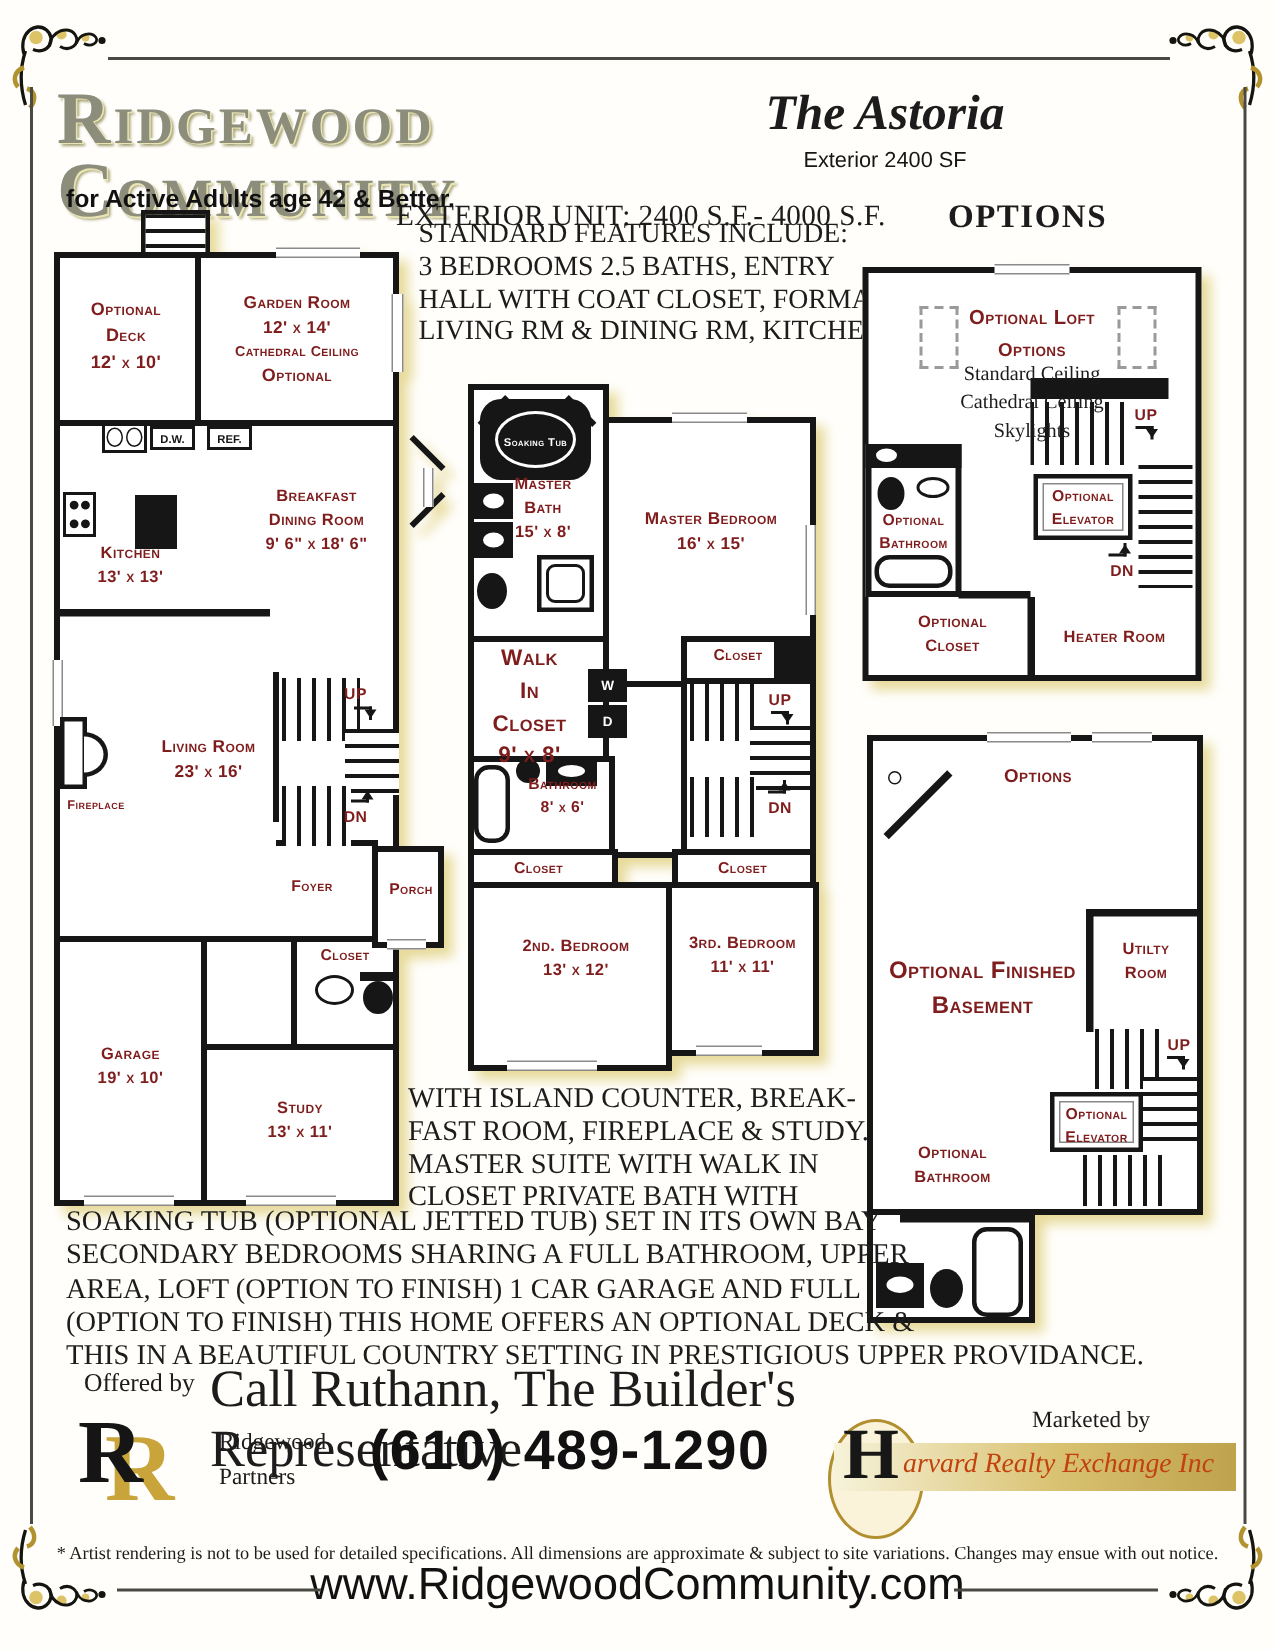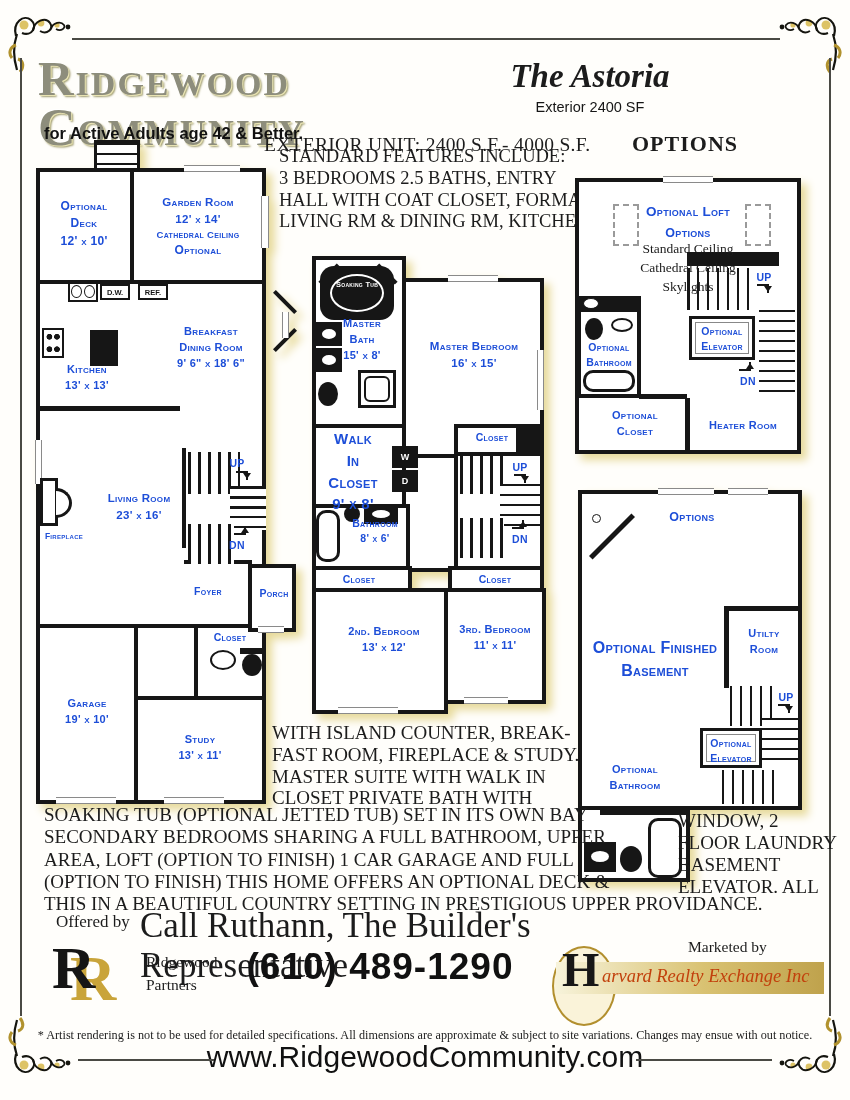--- a/index.html
+++ b/index.html
@@ -6,21 +6,21 @@
   html,body{background:#fff}
   .sheet{position:relative;width:850px;height:1100px;background:#fffefb;overflow:hidden;
          font-family:"Liberation Sans",sans-serif;color:#161616}
   .a{position:absolute}
   .plan{position:absolute;filter:drop-shadow(6px 6px 4px #e7da9b)}
   .rm{position:absolute;background:#fff;border:4px solid #161616}
   .w{position:absolute;background:#161616}
   .hv{position:absolute;background:repeating-linear-gradient(90deg,#161616 0 2.5px,#fff 2.5px 10px)}
   .hh{position:absolute;background:repeating-linear-gradient(180deg,#161616 0 2.5px,#fff 2.5px 10px)}
   .lb{position:absolute;font-weight:bold;font-size:10.5px;line-height:1.45;letter-spacing:.3px;
-      text-align:center;white-space:pre-line;font-variant:small-caps;color:#1d4ed8}
+      text-align:center;white-space:pre-line;font-variant:small-caps;color:#7f1d1d}
   .lbL{font-size:12.5px}
   .ls{position:absolute;font-family:"Liberation Serif",serif;font-size:13.5px;line-height:1.4;
       text-align:center;white-space:pre-line;color:#1c1c1c}
   .txt{position:absolute;font-family:"Liberation Serif",serif;color:#1c1c1c;white-space:pre-line}
   .sans{font-family:"Liberation Sans",sans-serif}
   .ovalB{position:absolute;background:#161616;border-radius:50%}
   .ovalW{position:absolute;background:#fff;border:2px solid #161616;border-radius:50%}
   .tub{position:absolute;background:#fff;border:3px solid #161616;border-radius:10px}
   .win{position:absolute;background:#fff;border-top:1.5px solid #8a8a8a;border-bottom:1.5px solid #8a8a8a}
   .winV{position:absolute;background:#fff;border-left:1.5px solid #8a8a8a;border-right:1.5px solid #8a8a8a}
@@ -170,21 +170,21 @@
     <div class="rm" style="left:4px;top:254px;width:98px;height:72px"></div>
     <div class="rm" style="left:146px;top:200px;width:90px;height:122px"></div>
     <div class="rm" style="left:146px;top:174px;width:90px;height:32px"></div>
     <div class="w" style="left:208px;top:176px;width:26px;height:26px"></div>
     <div class="rm" style="left:4px;top:316px;width:100px;height:36px"></div>
     <div class="rm" style="left:140px;top:316px;width:96px;height:34px"></div>
     <div class="rm" style="left:4px;top:338px;width:136px;height:126px"></div>
     <div class="rm" style="left:136px;top:338px;width:102px;height:116px"></div>
     <div class="a" style="left:12px;top:16px;width:74px;height:54px;background:#161616;border-radius:14px"></div>
     <div class="a" style="left:22px;top:24px;width:54px;height:38px;border:2px solid #fff;border-radius:50%"></div>
-    <div class="lb" style="left:12px;top:30px;width:74px;font-size:7.5px;color:#fff">Soaking Tub</div>
+    <div class="lb" style="left:12px;top:40px;width:74px;font-size:7.5px;color:#fff">Soaking Tub</div>
     <div class="w" style="left:8px;top:72px;width:26px;height:24px"></div>
     <div class="ovalW" style="left:12px;top:77px;width:18px;height:14px"></div>
     <div class="w" style="left:8px;top:98px;width:26px;height:24px"></div>
     <div class="ovalW" style="left:12px;top:103px;width:18px;height:14px"></div>
     <div class="ovalB" style="left:10px;top:132px;width:20px;height:24px"></div>
     <div class="a" style="left:50px;top:120px;width:38px;height:38px;border:3px solid #161616;background:#fff"></div>
     <div class="a" style="left:56px;top:126px;width:26px;height:26px;border:2px solid #161616;border-radius:6px"></div>
     <div class="wd" style="left:84px;top:196px;width:26px;height:22px">W</div>
     <div class="wd" style="left:84px;top:220px;width:26px;height:22px">D</div>
     <div class="tub" style="left:8px;top:260px;width:24px;height:52px"></div>
@@ -292,24 +292,20 @@
 
   <div class="txt" style="left:272px;top:722px;font-size:19px;line-height:21.8px">WITH ISLAND COUNTER, BREAK-
 FAST ROOM,  FIREPLACE &amp; STUDY.
 MASTER SUITE WITH WALK IN
 CLOSET PRIVATE BATH WITH</div>
   <div class="txt" style="left:44px;top:804px;font-size:19px;line-height:22.3px">SOAKING TUB (OPTIONAL JETTED TUB) SET IN ITS OWN BAY
 SECONDARY BEDROOMS SHARING A FULL BATHROOM, UPPER
 AREA, LOFT (OPTION TO FINISH)    1 CAR GARAGE   AND   FULL
 (OPTION TO FINISH) THIS HOME OFFERS AN OPTIONAL  DECK &amp;
 THIS IN A BEAUTIFUL COUNTRY SETTING IN PRESTIGIOUS UPPER PROVIDANCE.</div>
-  <div class="txt" style="left:678px;top:810px;font-size:19px;line-height:22px">WINDOW, 2
-FLOOR LAUNDRY
-BASEMENT
-ELEVATOR.  ALL</div>
 
   <div class="txt" style="left:56px;top:912px;font-size:17px">Offered by</div>
   <div class="txt" style="left:140px;top:906px;width:580px;text-align:left;font-size:35px">Call Ruthann, The Builder's Representative</div>
 
   <div class="a" style="left:52px;top:934px;width:90px;height:78px">
     <span class="a" style="left:18px;top:8px;font-family:'Liberation Serif',serif;font-weight:bold;font-size:64px;color:#c9a43a">R</span>
     <span class="a" style="left:0;top:0;font-family:'Liberation Serif',serif;font-weight:bold;font-size:60px;color:#151515">R</span>
   </div>
   <div class="txt" style="left:146px;top:950px;font-size:15.5px;line-height:1.5">Ridgewood
 Partners</div>

